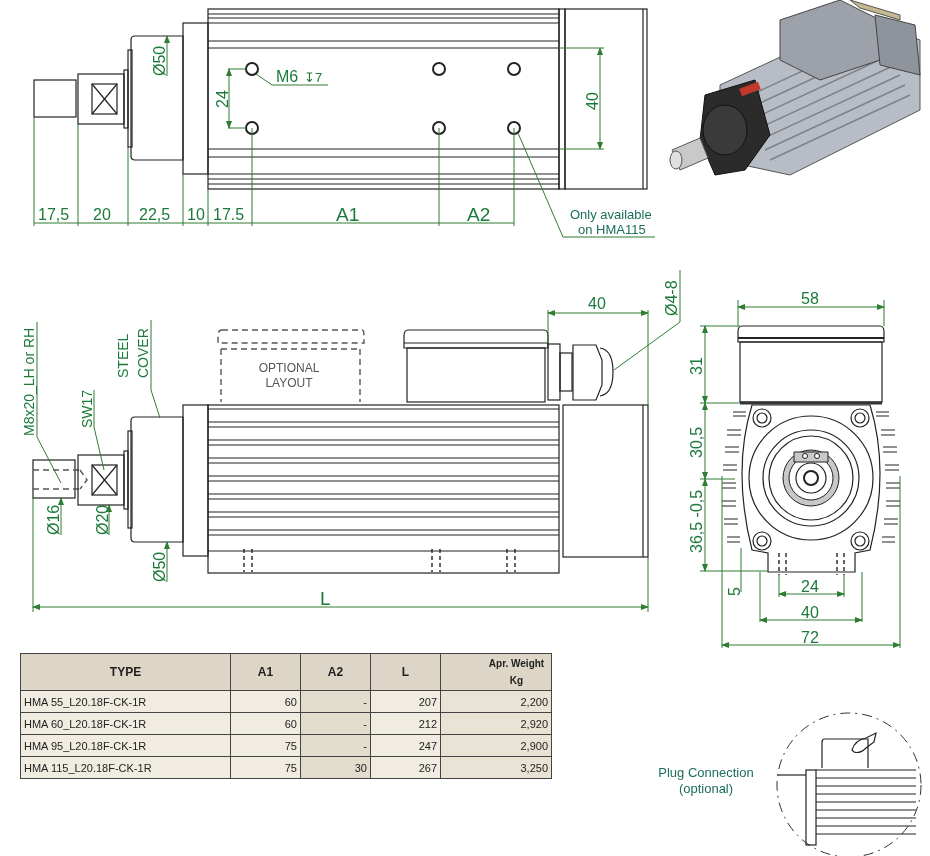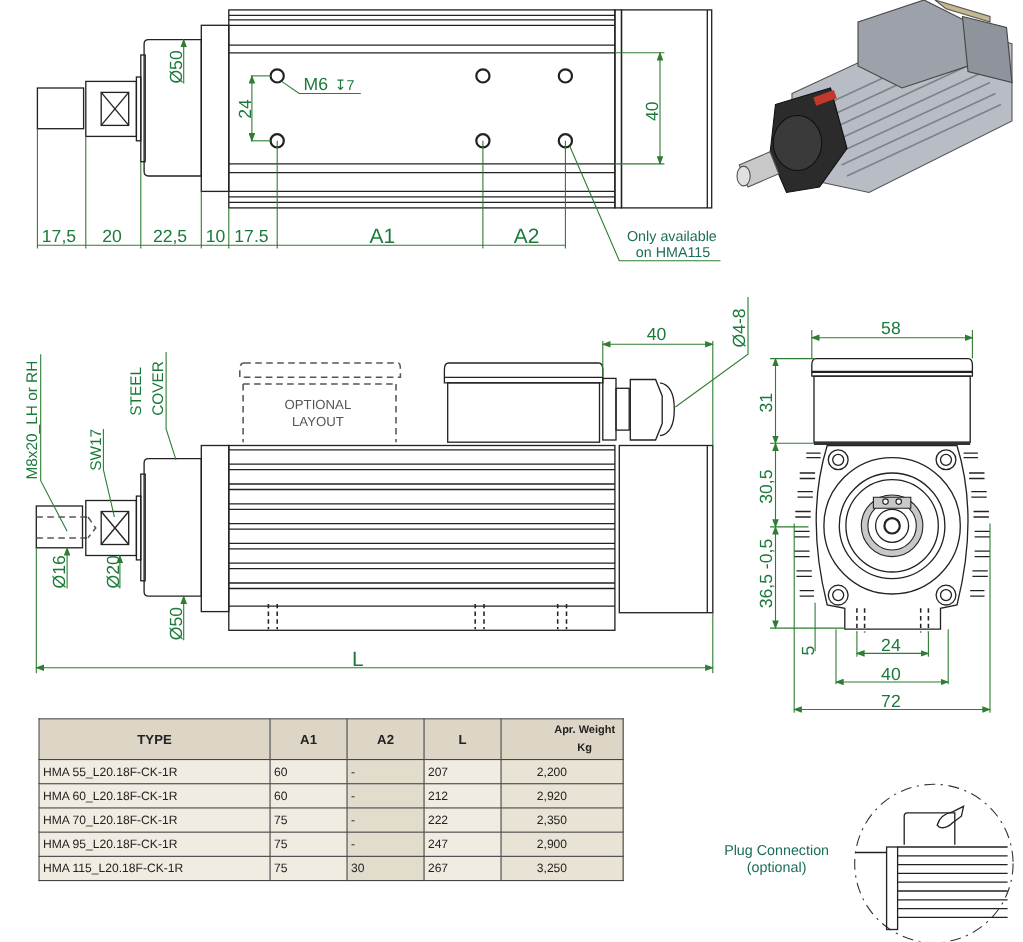--- a/index.html
+++ b/index.html
@@ -4,26 +4,26 @@
 <style>
   html,body{margin:0;padding:0;background:#ffffff;}
   body{width:930px;height:856px;position:relative;overflow:hidden;font-family:"Liberation Sans",sans-serif;}
   svg{position:absolute;left:0;top:0;}
   .dimtxt{fill:#1b7a3a;font-family:"Liberation Sans",sans-serif;font-size:16px;}
   .note{fill:#1b6e5a;font-family:"Liberation Sans",sans-serif;font-size:13px;}
   .ln{stroke:#222;fill:none;stroke-width:1.2;}
   .ln2{stroke:#222;fill:none;stroke-width:2;}
   .gr{stroke:#2e7d32;fill:none;stroke-width:1;}
   .dash{stroke:#555;fill:none;stroke-width:1.4;stroke-dasharray:6 4;}
-  table.spec{position:absolute;left:35px;top:653px;border-collapse:collapse;font-family:"Liberation Sans",sans-serif;font-size:11px;color:#222;}
+  table.spec{position:absolute;left:20px;top:653px;border-collapse:collapse;font-family:"Liberation Sans",sans-serif;font-size:11px;color:#222;}
   table.spec td,table.spec th{border:1px solid #444;padding:0 3px;height:21px;}
   table.spec th{background:#ddd6c6;font-weight:bold;height:36px;font-size:12px;}
   table.spec th.w{font-size:10px;line-height:17px;padding-left:44px;}
   table.spec td{background:#f1ece2;}
-  table.spec td.c{text-align:left;}
+  table.spec td.c{text-align:right;}
   table.spec td.a2{background:#e2dccd;}
   table.spec td.wt{background:#e9e3d5;padding-left:32px;}
 </style>
 </head>
 <body>
 
 <svg width="930" height="856" viewBox="0 0 930 856">
   <defs>
     <marker id="ar" markerWidth="8" markerHeight="6" refX="7" refY="3" orient="auto-start-reverse">
       <path d="M0,0 L8,3 L0,6 z" fill="#2e7d32"></path>
@@ -321,27 +321,20 @@
     <td class="c wt">2,200</td>
   </tr>
   <tr>
     <td>HMA 60_L20.18F-CK-1R</td>
     <td class="c">60</td>
     <td class="c a2">-</td>
     <td class="c">212</td>
     <td class="c wt">2,920</td>
   </tr>
   <tr>
-    <td>HMA 70_L20.18F-CK-1R</td>
-    <td class="c">75</td>
-    <td class="c a2">-</td>
-    <td class="c">222</td>
-    <td class="c wt">2,350</td>
-  </tr>
-  <tr>
     <td>HMA 95_L20.18F-CK-1R</td>
     <td class="c">75</td>
     <td class="c a2">-</td>
     <td class="c">247</td>
     <td class="c wt">2,900</td>
   </tr>
   <tr>
     <td>HMA 115_L20.18F-CK-1R</td>
     <td class="c">75</td>
     <td class="c a2">30</td>

